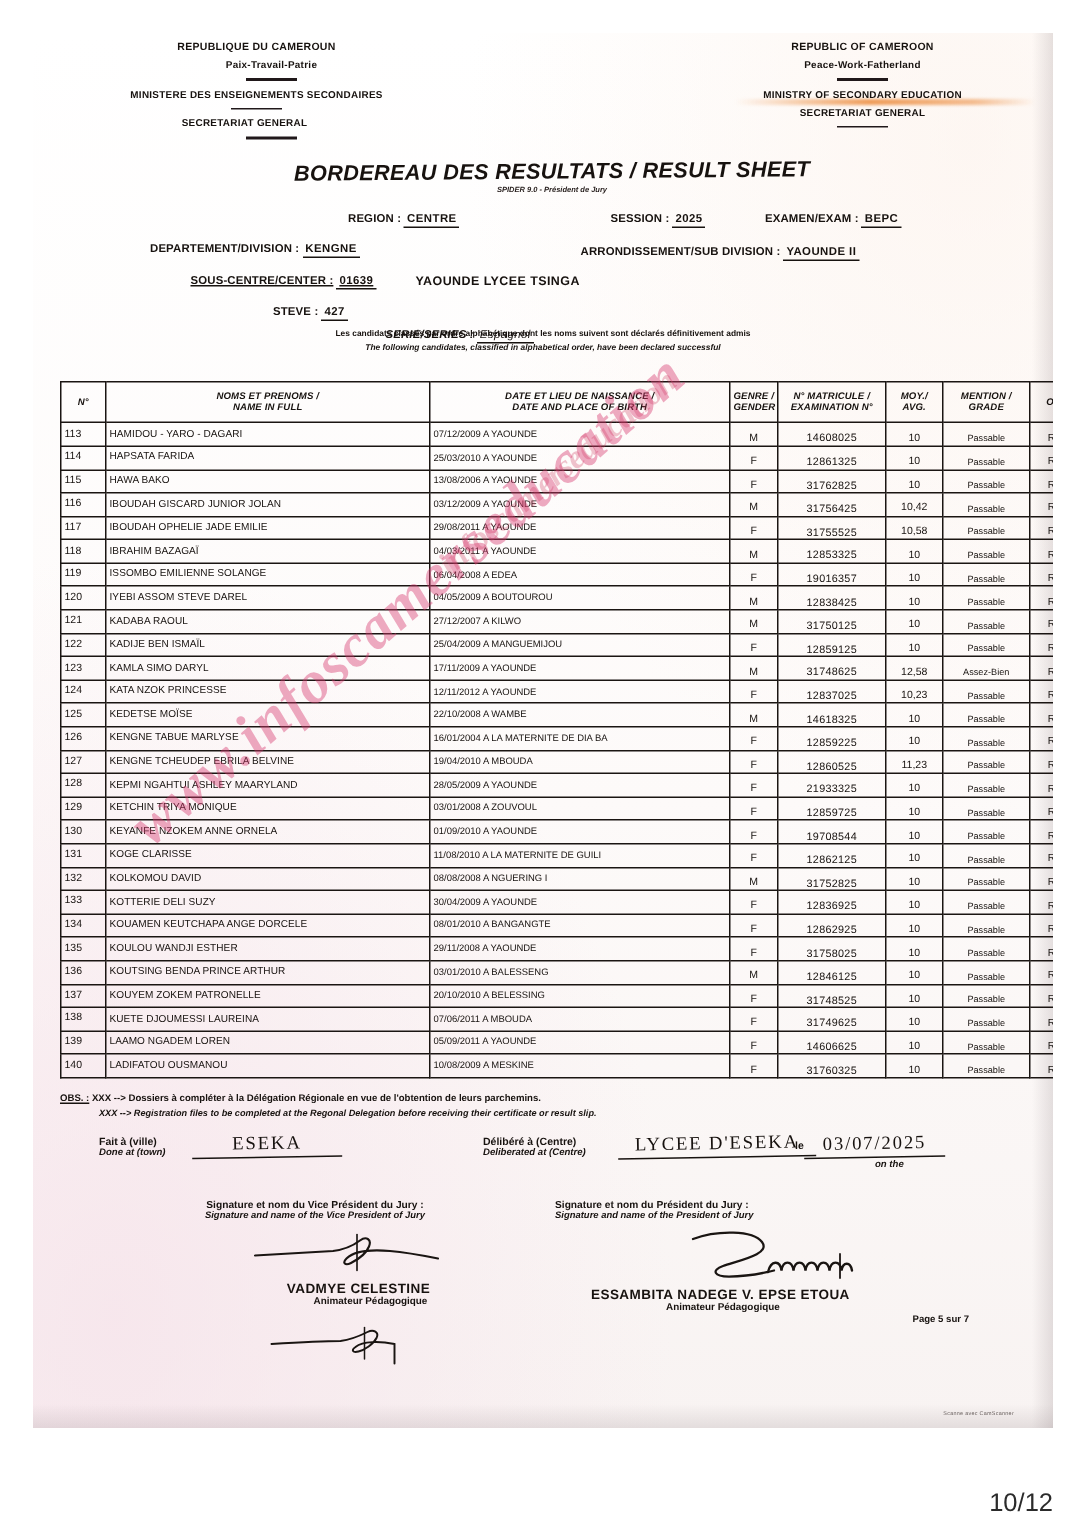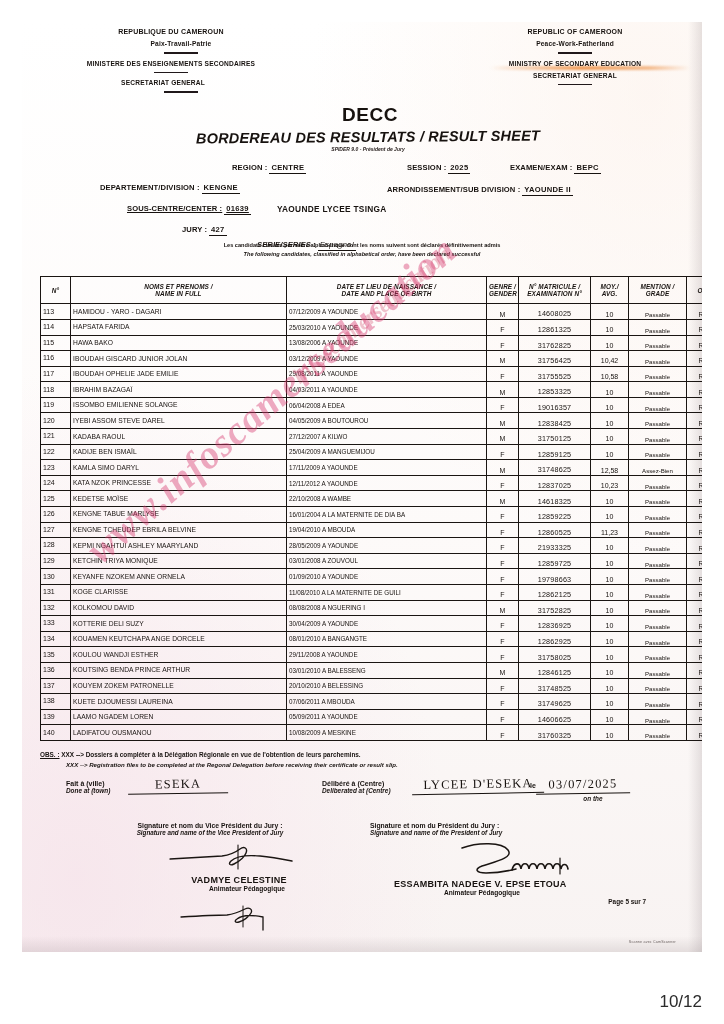--- a/index.html
+++ b/index.html
@@ -319,21 +319,20 @@
         <div class="lh-line lh-l1">REPUBLIC OF CAMEROON</div>
         <div class="lh-line lh-l2">Peace-Work-Fatherland</div>
         <div class="lh-rule"></div>
         <div class="lh-line lh-l3">MINISTRY OF SECONDARY EDUCATION</div>
         <div class="lh-line lh-l4">SECRETARIAT GENERAL</div>
         <div class="lh-rule"></div>
       </div>
     </div>
 
     <div class="title-block">
-      <div class="doc-title">DECC</div>
       <div class="doc-subtitle">BORDEREAU DES RESULTATS / RESULT SHEET</div>
       <div class="doc-version">SPIDER 9.0 -  Président de Jury</div>
     </div>
 
     <div class="meta">
       <div class="mrow m-region">
         <span class="mlab">REGION :</span><span class="mval">CENTRE</span>
       </div>
       <div class="mrow m-session">
         <span class="mlab">SESSION :</span><span class="mval">2025</span>
@@ -345,21 +344,21 @@
         <span class="mlab">DEPARTEMENT/DIVISION :</span><span class="mval">KENGNE</span>
       </div>
       <div class="mrow m-arr">
         <span class="mlab">ARRONDISSEMENT/SUB DIVISION :</span><span class="mval">YAOUNDE II</span>
       </div>
       <div class="mrow m-sous">
         <span class="mlab">SOUS-CENTRE/CENTER :</span><span class="mval">01639</span>
       </div>
       <div class="mrow m-center-name">YAOUNDE LYCEE TSINGA</div>
       <div class="mrow m-jury">
-        <span class="mlab">JURY :</span><span class="mval">427</span>
+        <span class="mlab">STEVE :</span><span class="mval">427</span>
       </div>
       <div class="mrow m-serie">
         <span class="mlab">SERIE/SERIES :</span><span class="mval">Espagnol</span>
       </div>
     </div>
 
     <div class="notice">
       <div class="fr">Les candidats classés par ordre alphabétique dont les noms suivent sont déclarés définitivement admis</div>
       <div class="en">The following candidates, classified in alphabetical order, have been declared successful</div>
     </div>
@@ -579,21 +578,21 @@
               <td class="mat">12859725</td>
               <td class="avg">10</td>
               <td class="grade">Passable</td>
               <td class="obs">RAS</td>
             </tr>
             <tr>
               <td class="num">130</td>
               <td class="name">KEYANFE NZOKEM ANNE ORNELA</td>
               <td class="birth">01/09/2010 A YAOUNDE</td>
               <td class="gender">F</td>
-              <td class="mat">19798663</td>
+              <td class="mat">19708544</td>
               <td class="avg">10</td>
               <td class="grade">Passable</td>
               <td class="obs">RAS</td>
             </tr>
             <tr>
               <td class="num">131</td>
               <td class="name">KOGE CLARISSE</td>
               <td class="birth">11/08/2010 A LA MATERNITE DE GUILI</td>
               <td class="gender">F</td>
               <td class="mat">12862125</td>

